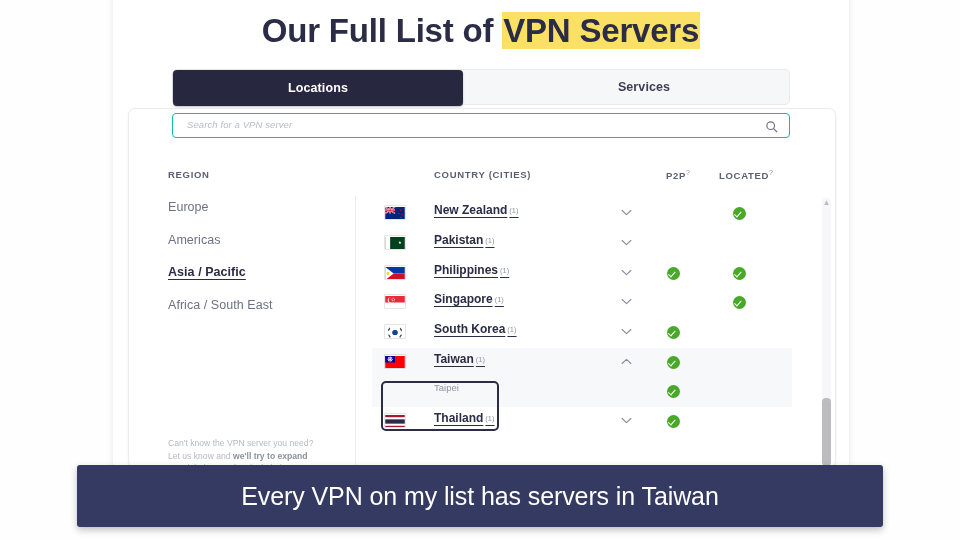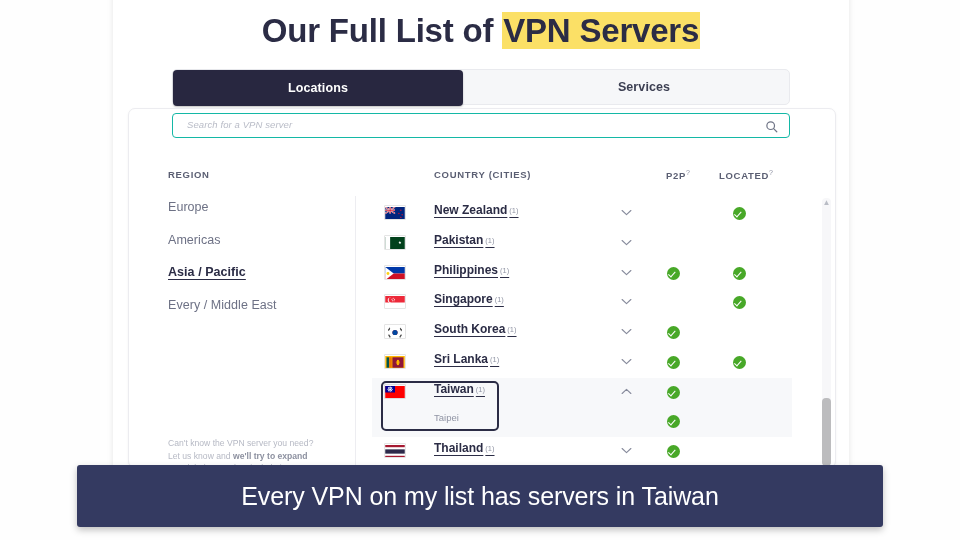--- a/index.html
+++ b/index.html
@@ -202,21 +202,21 @@
   <div class="col-head" id="ch-country">COUNTRY (CITIES)</div>
   <div class="col-head" id="ch-p2p"><span>P2P</span><span class="q">?</span></div>
   <div class="col-head" id="ch-located"><span>LOCATED</span><span class="q">?</span></div>
 
   <div class="v-divider"></div>
 
   <div class="regions">
     <div class="region">Europe</div>
     <div class="region">Americas</div>
     <div class="region active">Asia / Pacific</div>
-    <div class="region">Every / Middle East</div>
+    <div class="region">Africa / South East</div>
   </div>
 
   <div class="region-note">
     <div>Can't know the VPN server you need?</div>
     <div><span>Let us know and </span><b>we'll try to expand</b></div>
     <div>our global network to include it</div>
   </div>
 
   <div class="rows" id="rows">
       <div class="row">
@@ -300,36 +300,20 @@
               <rect x="4" y="14" width="4.5" height=".8" transform="rotate(56 6 15)"></rect>
               <rect x="4" y="15.4" width="4.5" height=".8" transform="rotate(56 6 16)"></rect>
             </g>
           </svg></div>
         <div class="cname">South Korea<span class="ccount">(1)</span></div>
         <div class="chev"><svg width="11" height="7" viewBox="0 0 12 8">
             <path d="M1 1.7 L6 6.4 L11 1.7" stroke="#868a9b" stroke-width="1.25" fill="none" stroke-linecap="round" stroke-linejoin="round"></path>
           </svg></div>
         <div class="check p2p"></div>
       </div>
-      <div class="row">
-        <div class="flag"><svg viewBox="0 0 30 20" width="100%" height="100%">
-            <rect width="30" height="20" fill="#ffb700"></rect>
-            <rect x="2" y="2" width="4" height="16" fill="#00534e"></rect>
-            <rect x="6" y="2" width="4" height="16" fill="#eb7400"></rect>
-            <rect x="11" y="2" width="17" height="16" fill="#8d153a"></rect>
-            <path d="M18 6 l3 0 0 8 -3 0z" fill="#ffb700"></path>
-            <circle cx="19.5" cy="10" r="3.2" fill="#ffb700" opacity=".55"></circle>
-          </svg></div>
-        <div class="cname">Sri Lanka<span class="ccount">(1)</span></div>
-        <div class="chev"><svg width="11" height="7" viewBox="0 0 12 8">
-            <path d="M1 1.7 L6 6.4 L11 1.7" stroke="#868a9b" stroke-width="1.25" fill="none" stroke-linecap="round" stroke-linejoin="round"></path>
-          </svg></div>
-        <div class="check p2p"></div>
-        <div class="check loc"></div>
-      </div>
       <div class="row expanded">
         <div class="flag"><svg viewBox="0 0 30 20" width="100%" height="100%">
             <rect width="30" height="20" fill="#fe0000"></rect>
             <rect width="15" height="10" fill="#000095"></rect>
             <circle cx="7.5" cy="5" r="3" fill="#fff"></circle>
             <g fill="#fff">
               <rect x="7" y="0.6" width="1" height="8.8"></rect>
               <rect x="3.1" y="4.5" width="8.8" height="1"></rect>
               <rect x="7" y="0.6" width="1" height="8.8" transform="rotate(45 7.5 5)"></rect>
               <rect x="3.1" y="4.5" width="8.8" height="1" transform="rotate(45 7.5 5)"></rect>

